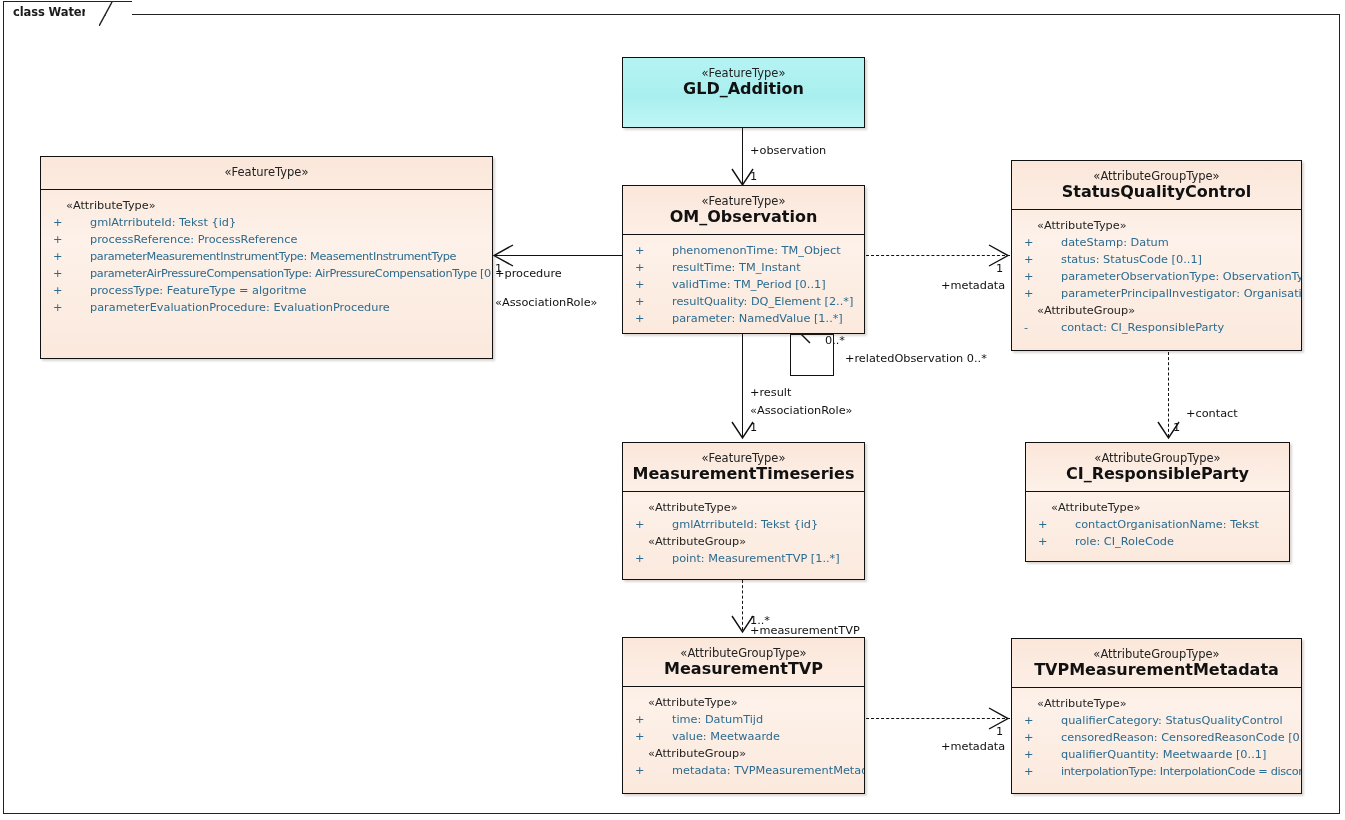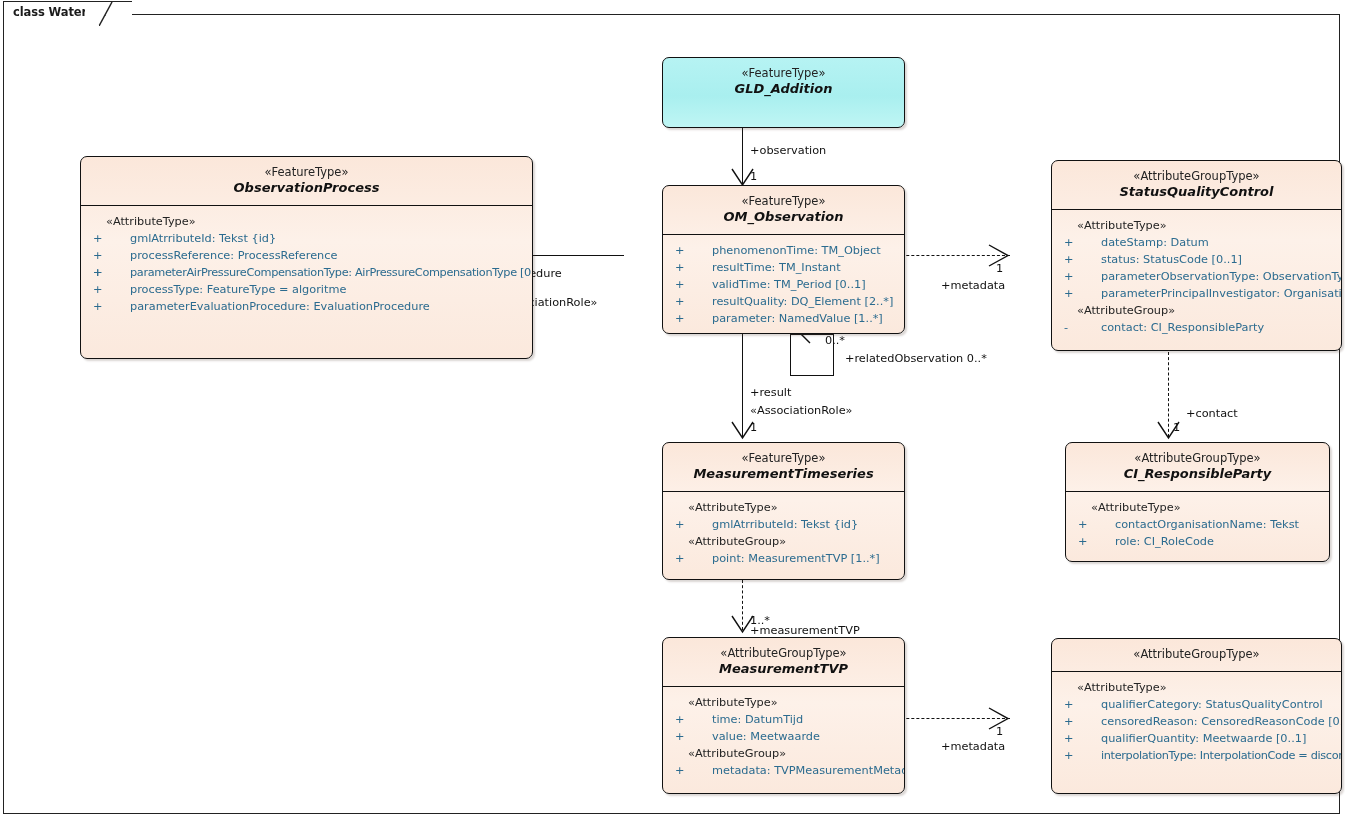--- a/index.html
+++ b/index.html
@@ -52,46 +52,44 @@
     height: 25px;
     overflow: hidden;
   }
   .title-tab-slant svg { display: block; }
 
   
   .uml {
     position: absolute;
     box-sizing: border-box;
     border: 1.4px solid #111111;
-    border-radius: 7px;
+    border-radius: 0;
     background: linear-gradient(180deg, #fbe7da 0%, #fdf1e9 42%, #fbe9dd 100%);
     box-shadow: 2px 2px 2px rgba(90,70,60,0.22);
     overflow: hidden;
-    margin-left: 40px;
   }
   .uml.cyan {
     background: linear-gradient(180deg, #b6f3f3 0%, #a9efef 55%, #bff6f4 100%);
   }
   .uml-head {
     text-align: center;
     padding: 8px 6px 9px 6px;
   }
   .stereo {
     font-size: 11.5px;
     color: #232323;
     line-height: 15px;
     white-space: nowrap;
   }
   .cname {
-    font-size: 13px;
+    font-size: 16px;
     font-weight: bold;
     color: #111111;
     line-height: 16px;
     white-space: nowrap;
-    font-style: italic;
   }
   .uml-sep {
     border-top: 1.4px solid #111111;
   }
   .uml-body {
     padding: 7px 4px 8px 4px;
   }
   .grp {
     font-size: 11.3px;
     color: #232323;
@@ -251,35 +249,35 @@
   <div class="uml cyan" style="left:622px; top:57px; width:243px; height:71px;">
     <div class="uml-head">
       <div class="stereo">«FeatureType»</div>
       <div class="cname">GLD_Addition</div>
     </div>
   </div>
 
   <div class="uml" style="left:40px; top:156px; width:453px; height:203px;">
     <div class="uml-head">
       <div class="stereo">«FeatureType»</div>
-      <div class="cname">ObservationProcess</div>
     </div>
     <div class="uml-sep"></div>
     <div class="uml-body">
       <div class="grp">«AttributeType»</div>
       <div class="attr">
         <span class="vis">+</span>
         <span>gmlAtrributeId: Tekst {id}</span>
       </div>
       <div class="attr">
         <span class="vis">+</span>
         <span>processReference: ProcessReference</span>
       </div>
       <div class="attr tight">
         <span class="vis">+</span>
+        <span>parameterMeasurementInstrumentType: MeasementInstrumentType</span>
       </div>
       <div class="attr tight">
         <span class="vis">+</span>
         <span>parameterAirPressureCompensationType: AirPressureCompensationType [0..1]</span>
       </div>
       <div class="attr">
         <span class="vis">+</span>
         <span>processType: FeatureType = algoritme</span>
       </div>
       <div class="attr">
@@ -410,20 +408,21 @@
       <div class="attr">
         <span class="vis">+</span>
         <span>metadata: TVPMeasurementMetadata</span>
       </div>
     </div>
   </div>
 
   <div class="uml" style="left:1011px; top:638px; width:291px; height:156px;">
     <div class="uml-head">
       <div class="stereo">«AttributeGroupType»</div>
+      <div class="cname">TVPMeasurementMetadata</div>
     </div>
     <div class="uml-sep"></div>
     <div class="uml-body">
       <div class="grp">«AttributeType»</div>
       <div class="attr">
         <span class="vis">+</span>
         <span>qualifierCategory: StatusQualityControl</span>
       </div>
       <div class="attr">
         <span class="vis">+</span>

